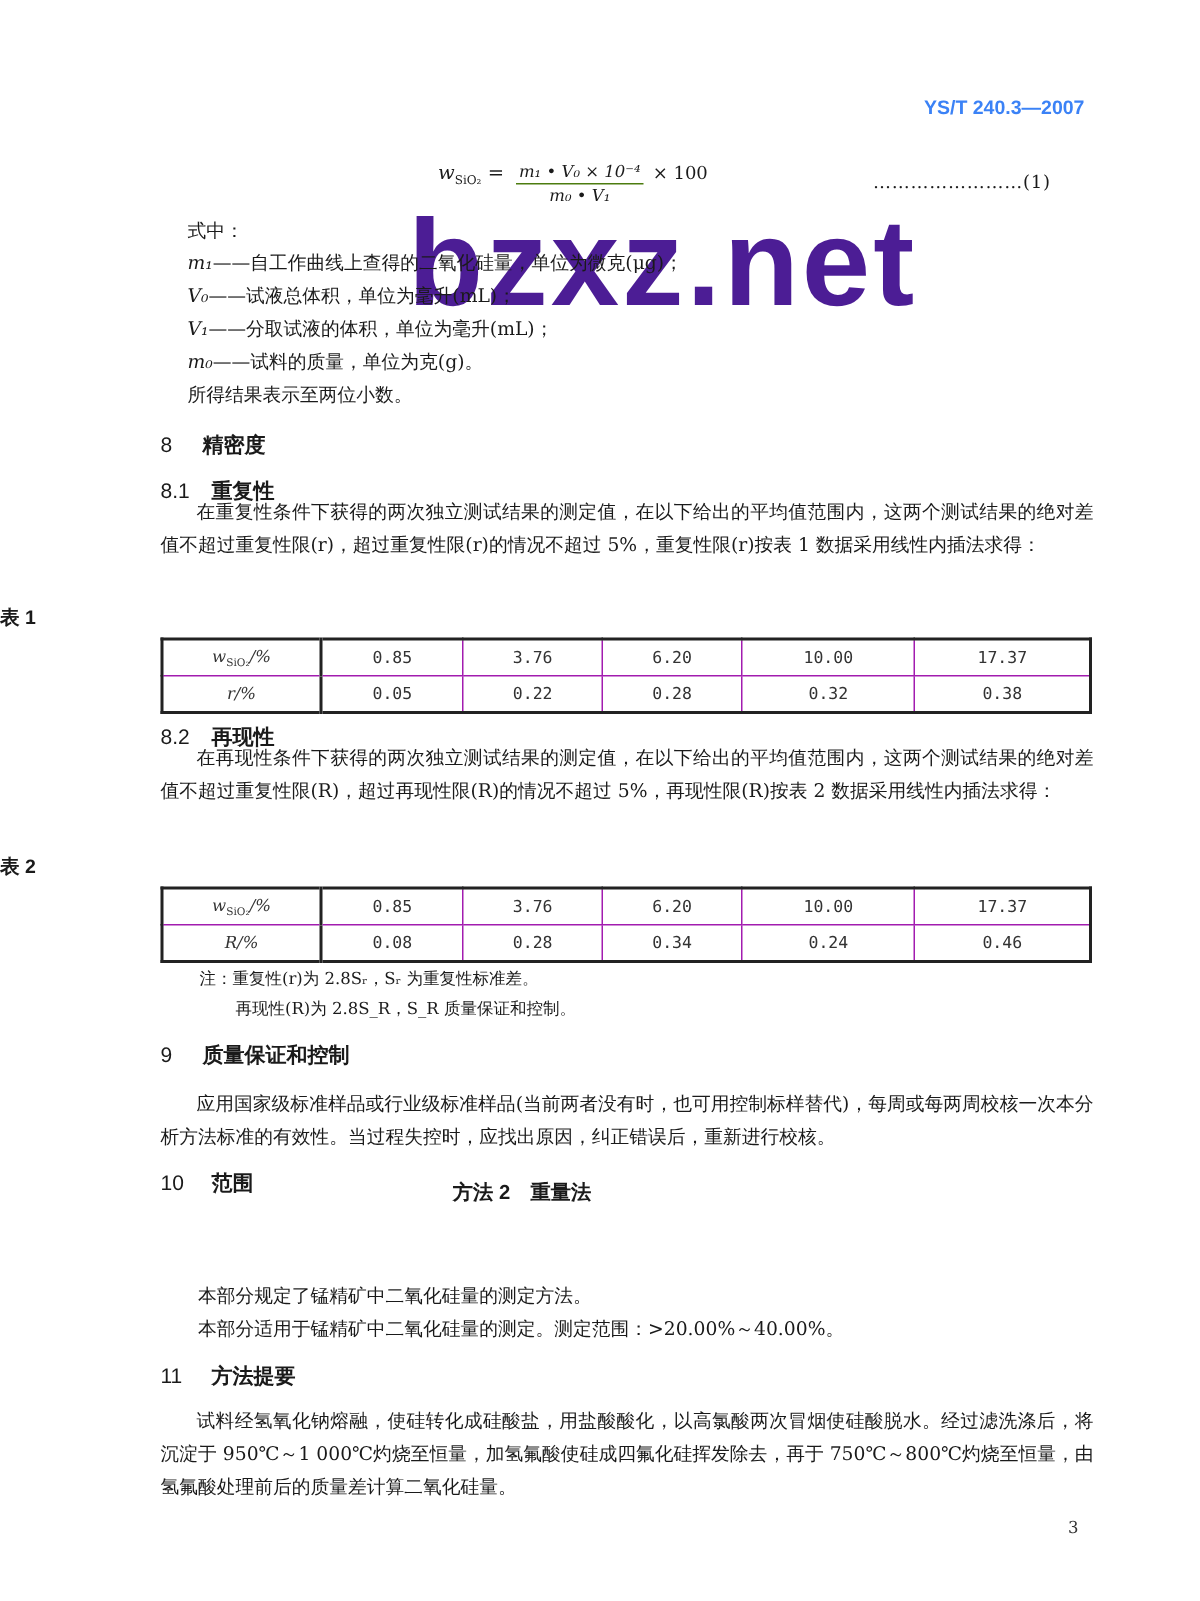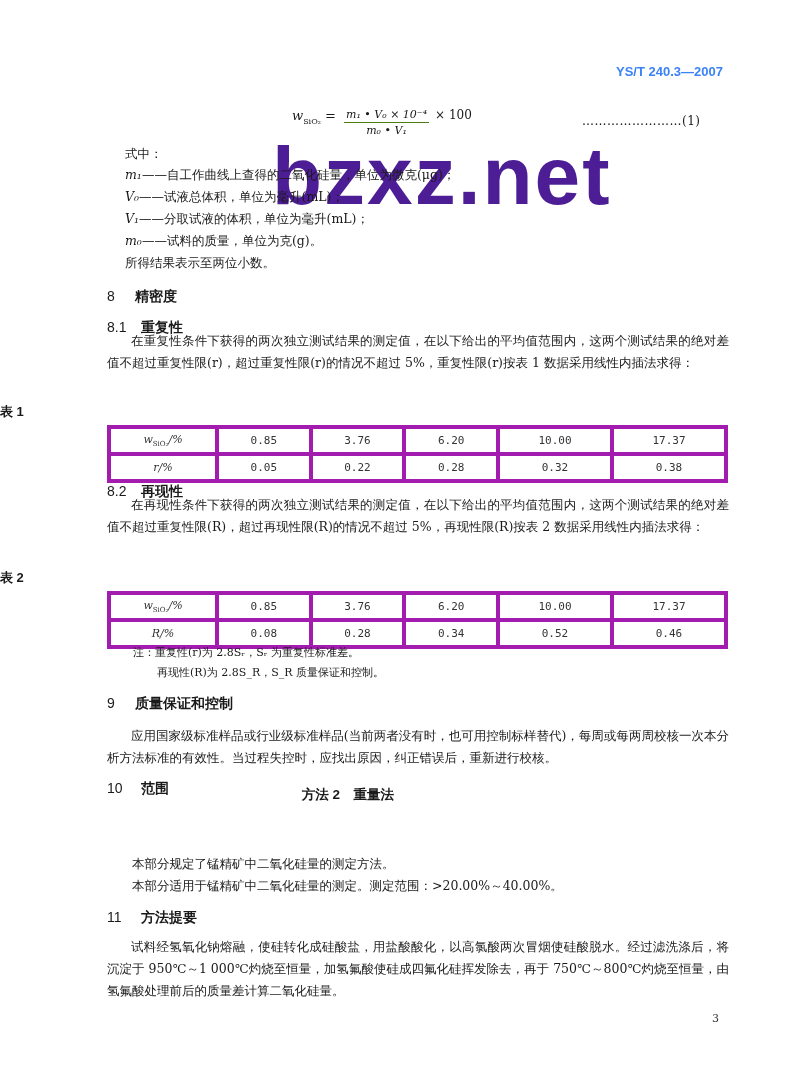--- a/index.html
+++ b/index.html
@@ -31,21 +31,21 @@
   .var { font-style: italic; }
   .heading { font-family: "Liberation Sans", "DejaVu Sans", sans-serif; font-weight: bold; font-size: 14px; }
   .heading .num { display: inline-block; width: 28px; font-weight: normal; }
   .heading .num2 { display: inline-block; width: 34px; font-weight: normal; }
   .para { left: 107px; width: 622px; line-height: 22px; text-indent: 24px; white-space: normal; text-align: justify; }
   .caption { left: 0; width: 800px; font-family: "Liberation Sans", "DejaVu Sans", sans-serif; font-weight: bold; font-size: 13px; }
   table.data {
     position: absolute; left: 107px; width: 621px; border-collapse: collapse;
     font-family: "DejaVu Sans Mono", "Liberation Mono", monospace; font-size: 11px; color: #333;
   }
-  table.data td { border: 4px solid #a21caf; text-align: center; height: 23px; padding: 0; }
+  table.data td { border: 1px solid #a21caf; text-align: center; height: 23px; padding: 0; }
   table.data td.hdr { width: 104px; font-family: "DejaVu Serif", "Liberation Serif", serif; font-style: italic; border-right: 2px solid #222; }
   table.data td.hdr sub { font-style: normal; font-size: 7px; }
   table.data { border: 2px solid #222; }
   .note { font-size: 11px; }
   .method-title { left: 0; width: 696px; text-align: center; font-family: Liberation Sans, sans-serif; font-weight: bold; font-size: 13.5px; }
   .page-num { left: 712px; top: 1012px; font-size: 11px; color: #333; }
 </style>
 </head>
 <body>
 
@@ -122,21 +122,21 @@
     <td>3.76</td>
     <td>6.20</td>
     <td>10.00</td>
     <td>17.37</td>
   </tr>
   <tr>
     <td class="hdr">R/%</td>
     <td>0.08</td>
     <td>0.28</td>
     <td>0.34</td>
-    <td>0.52</td>
+    <td>0.24</td>
     <td>0.46</td>
   </tr>
 </tbody>
   </table>
 
 <div class="abs note" style="left:133px; top:645px;">注：重复性(r)为 2.8Sᵣ，Sᵣ 为重复性标准差。</div>
 <div class="abs note" style="left:157px; top:665px;">再现性(R)为 2.8S_R，S_R 质量保证和控制。</div>
 
 <div class="abs heading" style="left:107px; top:695px;">
   <span class="num">9</span><span>质量保证和控制</span>

